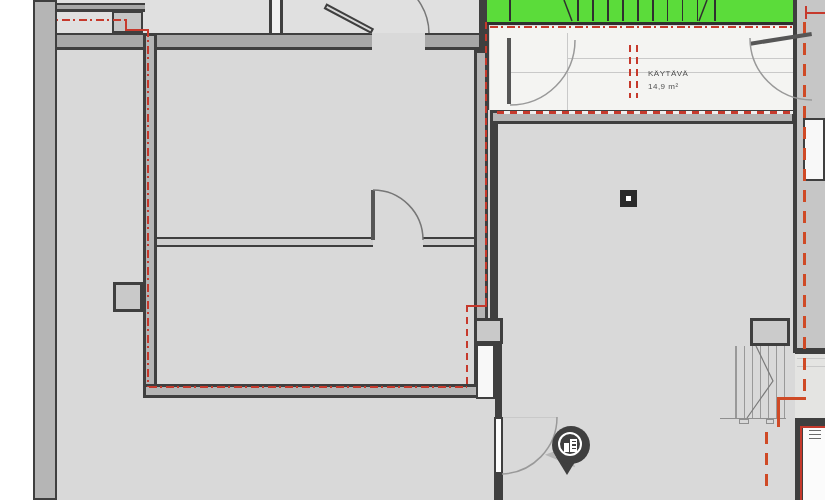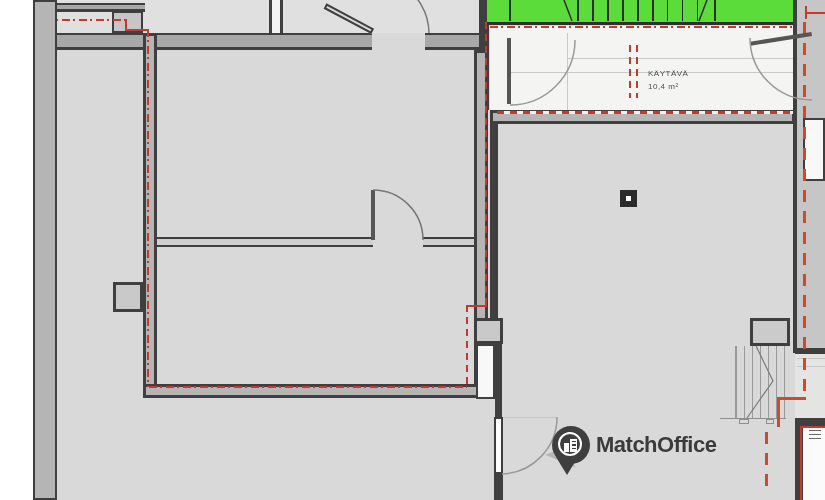--- a/index.html
+++ b/index.html
@@ -56,21 +56,21 @@
   <div class="abs green" style="left:487px;top:0;width:306px;height:25px;"></div>
   <div class="abs gtreads" style="left:577px;top:0;width:125px;height:21px;"></div>
   <div class="abs" style="left:509px;top:0;width:1.5px;height:21px;background:#2f2f2f;"></div>
   <div class="abs" style="left:714px;top:0;width:1.5px;height:21px;background:#2f2f2f;"></div>
 
   <div class="abs corridor" style="left:490px;top:26px;width:303px;height:84px;"></div>
   <div class="abs faint" style="left:567px;top:33px;width:1px;height:77px;"></div>
   <div class="abs faint" style="left:567px;top:58px;width:226px;height:1px;"></div>
   <div class="abs faint" style="left:510px;top:72px;width:283px;height:1px;"></div>
   <div class="abs kaytava" style="left:648px;top:68px;">KÄYTÄVÄ</div>
-  <div class="abs kaytava" style="left:648px;top:81px;">10,4 m²</div>
+  <div class="abs kaytava" style="left:648px;top:81px;">14,9 m²</div>
 
   <div class="abs wall3" style="left:143px;top:33px;width:14px;height:365px;"></div>
   <div class="abs wall3" style="left:474px;top:50px;width:14px;height:348px;"></div>
   <div class="abs wall3" style="left:143px;top:384px;width:345px;height:14px;"></div>
   <div class="abs floor" style="left:157px;top:50px;width:317px;height:187px;"></div>
   <div class="abs floor" style="left:157px;top:247px;width:317px;height:137px;"></div>
   <div class="abs thinwall" style="left:157px;top:237px;width:216px;height:10px;"></div>
   <div class="abs thinwall" style="left:423px;top:237px;width:51px;height:10px;"></div>
   <div class="abs graybox" style="left:113px;top:282px;width:30px;height:30px;"></div>
 
@@ -142,16 +142,15 @@
 
   <div class="abs" style="left:545px;top:420px;width:185px;height:62px;">
     <div class="abs" style="left:3px;top:30px;width:0;height:0;border-top:22px solid #ababab;border-left:24px solid transparent;transform:rotate(-20deg);opacity:.75;"></div>
     <div class="abs" style="left:11px;top:37px;width:0;height:0;border-left:11px solid transparent;border-right:11px solid transparent;border-top:18px solid #3f3f3f;"></div>
     <div class="abs" style="left:7px;top:6px;width:38px;height:38px;background:#3f3f3f;border-radius:50%;">
       <div class="abs" style="left:6px;top:6px;width:24px;height:24px;border:2px solid #fff;border-radius:50%;box-sizing:border-box;"></div>
       <div class="abs" style="left:12px;top:17px;width:5px;height:9px;background:#fff;"></div>
       <div class="abs" style="left:18px;top:13px;width:7px;height:13px;background:#fff;"></div>
       <div class="abs" style="left:19.5px;top:15px;width:4px;height:9px;background:repeating-linear-gradient(180deg,#3f3f3f 0 1.5px,transparent 1.5px 3.5px);"></div>
     </div>
-    <div class="abs brand" style="left:51px;top:12px;">MatchOffice</div>
   </div>
 
 </div>
 
 </body></html>

